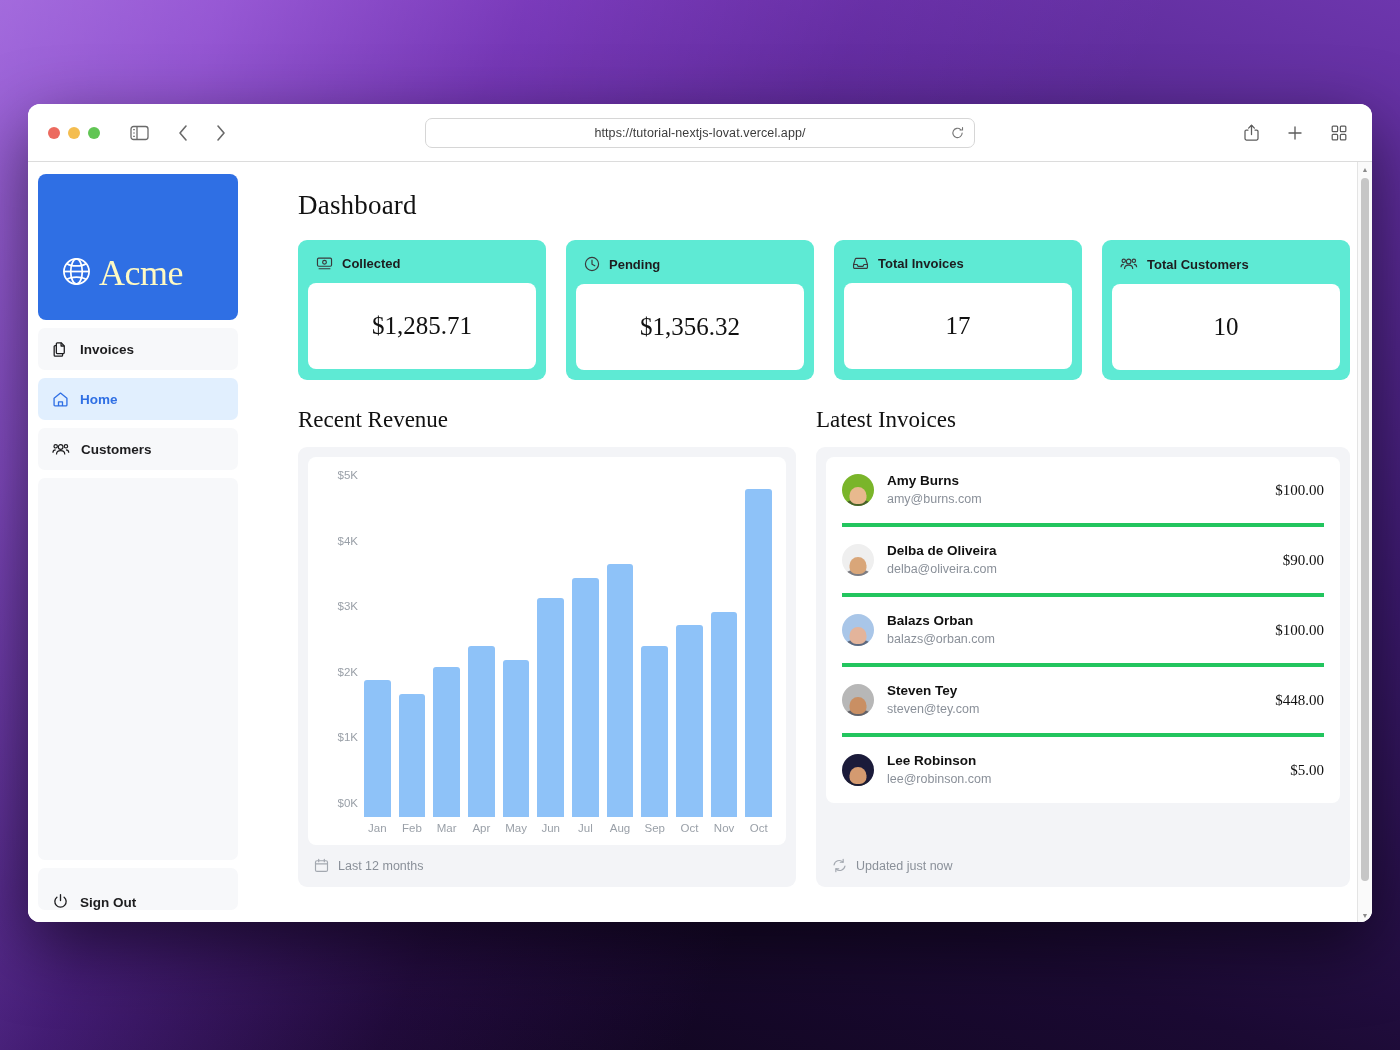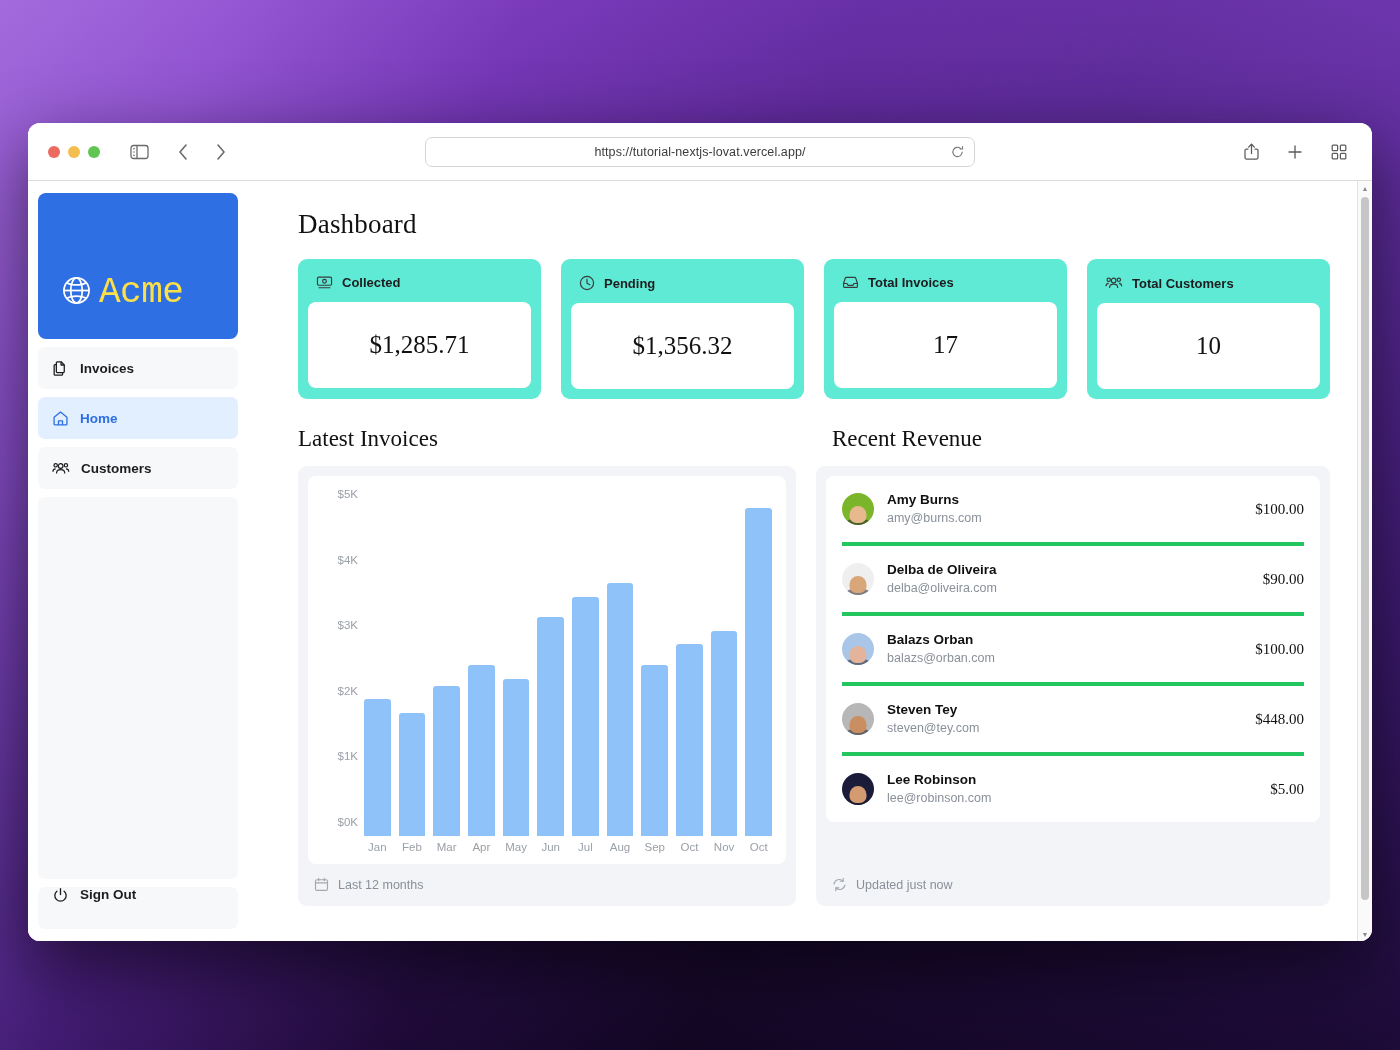--- a/index.html
+++ b/index.html
@@ -27,21 +27,21 @@
         #5a2a96 85%,
         #6d36ad 100%);
     background-blend-mode: screen;
     position: relative;
   }
 
   
   .browser-window {
     position: absolute;
     left: 28px;
-    top: 123px;
+    top: 104px;
     width: 1344px;
     height: 818px;
     background: #ffffff;
     border-radius: 12px;
     box-shadow: 0 24px 70px rgba(0,0,0,0.55);
     overflow: hidden;
     display: flex;
     flex-direction: column;
   }
 
@@ -126,23 +126,23 @@
   .logo-box {
     height: 146px;
     border-radius: 8px;
     background: #2f6fe4;
     display: flex;
     align-items: flex-end;
     padding: 0 0 26px 22px;
   }
   .logo-inner { display: flex; align-items: center; gap: 6px; color: #fff; }
   .logo-text {
-    font-family: Liberation Mono, monospace;
+    font-family: Liberation Serif, serif;
     font-size: 36px;
-    color: #fde047;
+    color: #fef9c3;
     letter-spacing: -0.5px;
   }
   .nav-list { display: flex; flex-direction: column; gap: 8px; }
   .nav-item {
     height: 42px;
     border-radius: 7px;
     background: #f7f8fa;
     display: flex;
     align-items: center;
     gap: 11px;
@@ -158,33 +158,33 @@
     flex: 1;
     border-radius: 7px;
     background: #f7f8fa;
     margin-top: 0;
   }
   .signout {
     height: 42px;
     border-radius: 7px;
     background: #f7f8fa;
     display: flex;
-    align-items: flex-start;
+    align-items: flex-end;
     gap: 11px;
     padding: 0 14px;
     font-size: 13.5px;
     font-weight: bold;
     color: #1d1d1f;
   }
 
   
   .main {
     flex: 1;
     min-width: 0;
-    padding: 28px 42px 0 48px;
+    padding: 28px 22px 0 48px;
     overflow: hidden;
   }
   .page-title {
     font-family: "Liberation Serif", serif;
     font-size: 27px;
     color: #111;
     margin-bottom: 19px;
     letter-spacing: 0.2px;
   }
 
@@ -576,22 +576,22 @@
                 <path d="M18.6 12.6c0-1.9-1.4-3.2-3.1-3.2"></path>
               </svg>
             </span>
             <span>Total Customers</span>
           </div>
           <div class="stat-value">10</div>
         </div>
       </div>
 
       <div class="section-heads">
+        <div class="section-head sh-left">Recent Revenue</div>
         <div class="section-head sh-right">Latest Invoices</div>
-        <div class="section-head sh-left">Recent Revenue</div>
       </div>
 
       <div class="panels">
 
         <div class="panel panel-chart">
           <div class="chart-inner">
             <div class="chart-grid">
               <div class="y-axis" id="y-axis">
                   <div class="y-label">$5K</div>
                   <div class="y-label">$4K</div>

